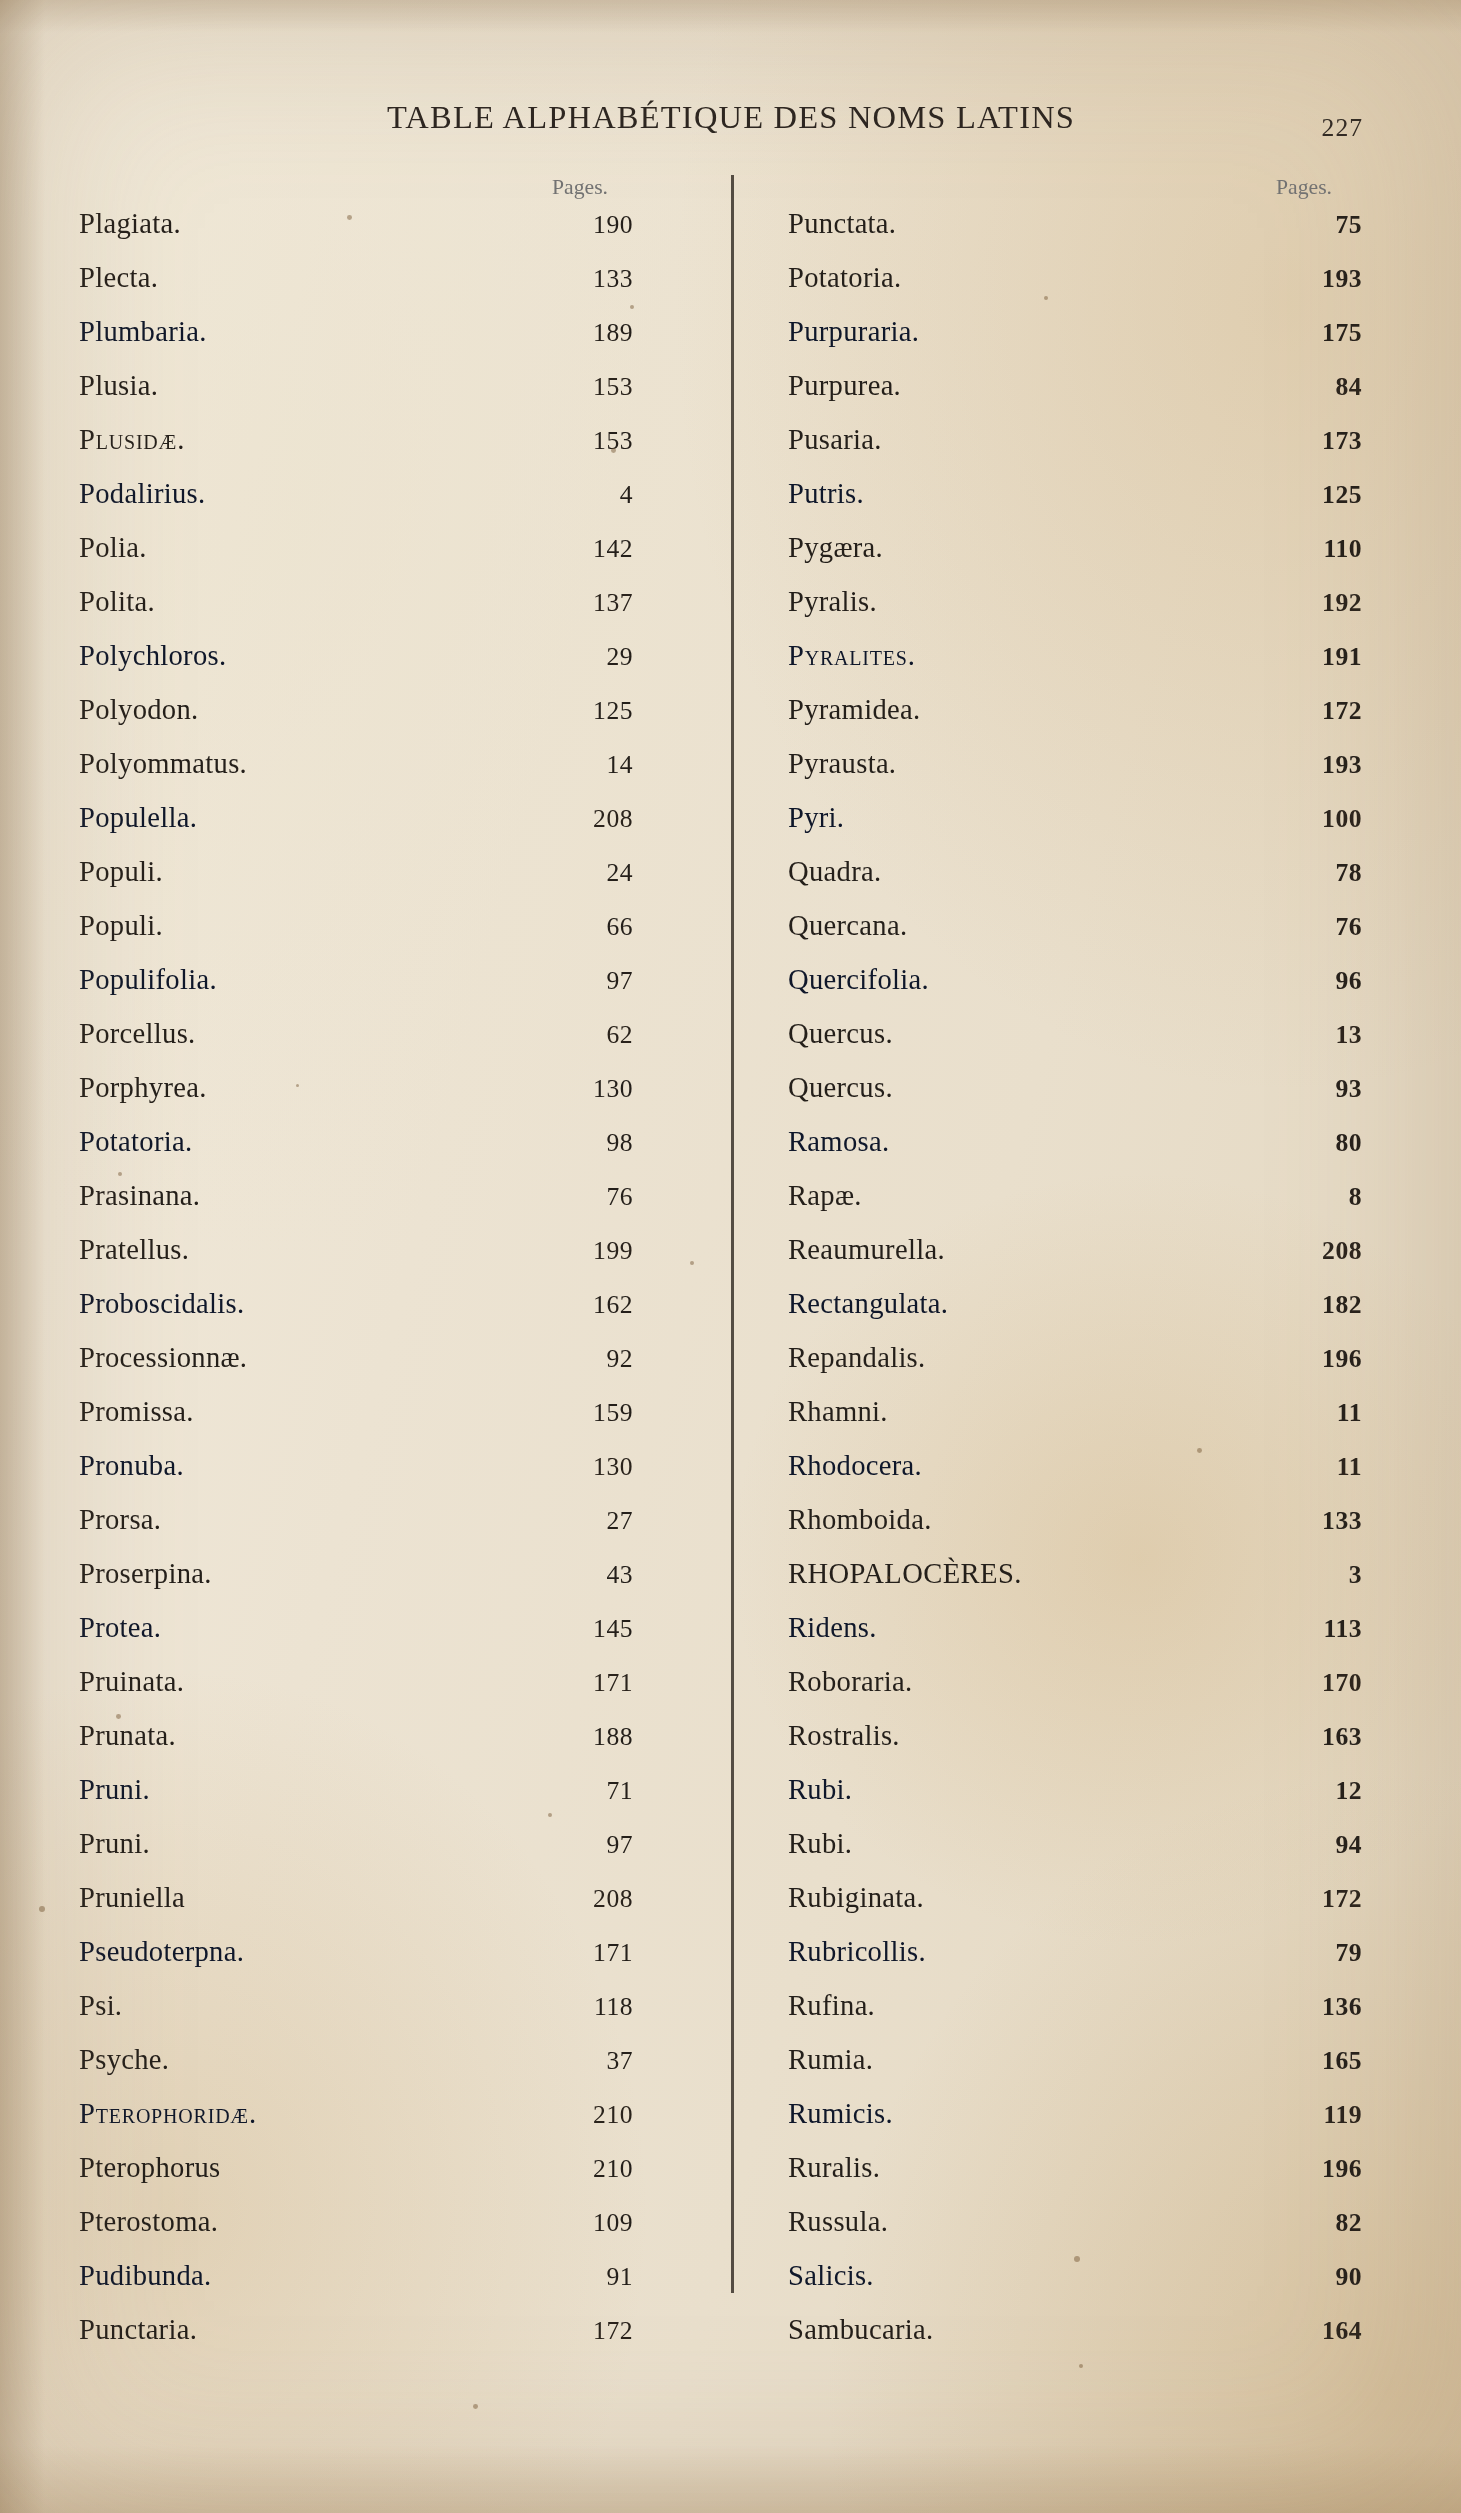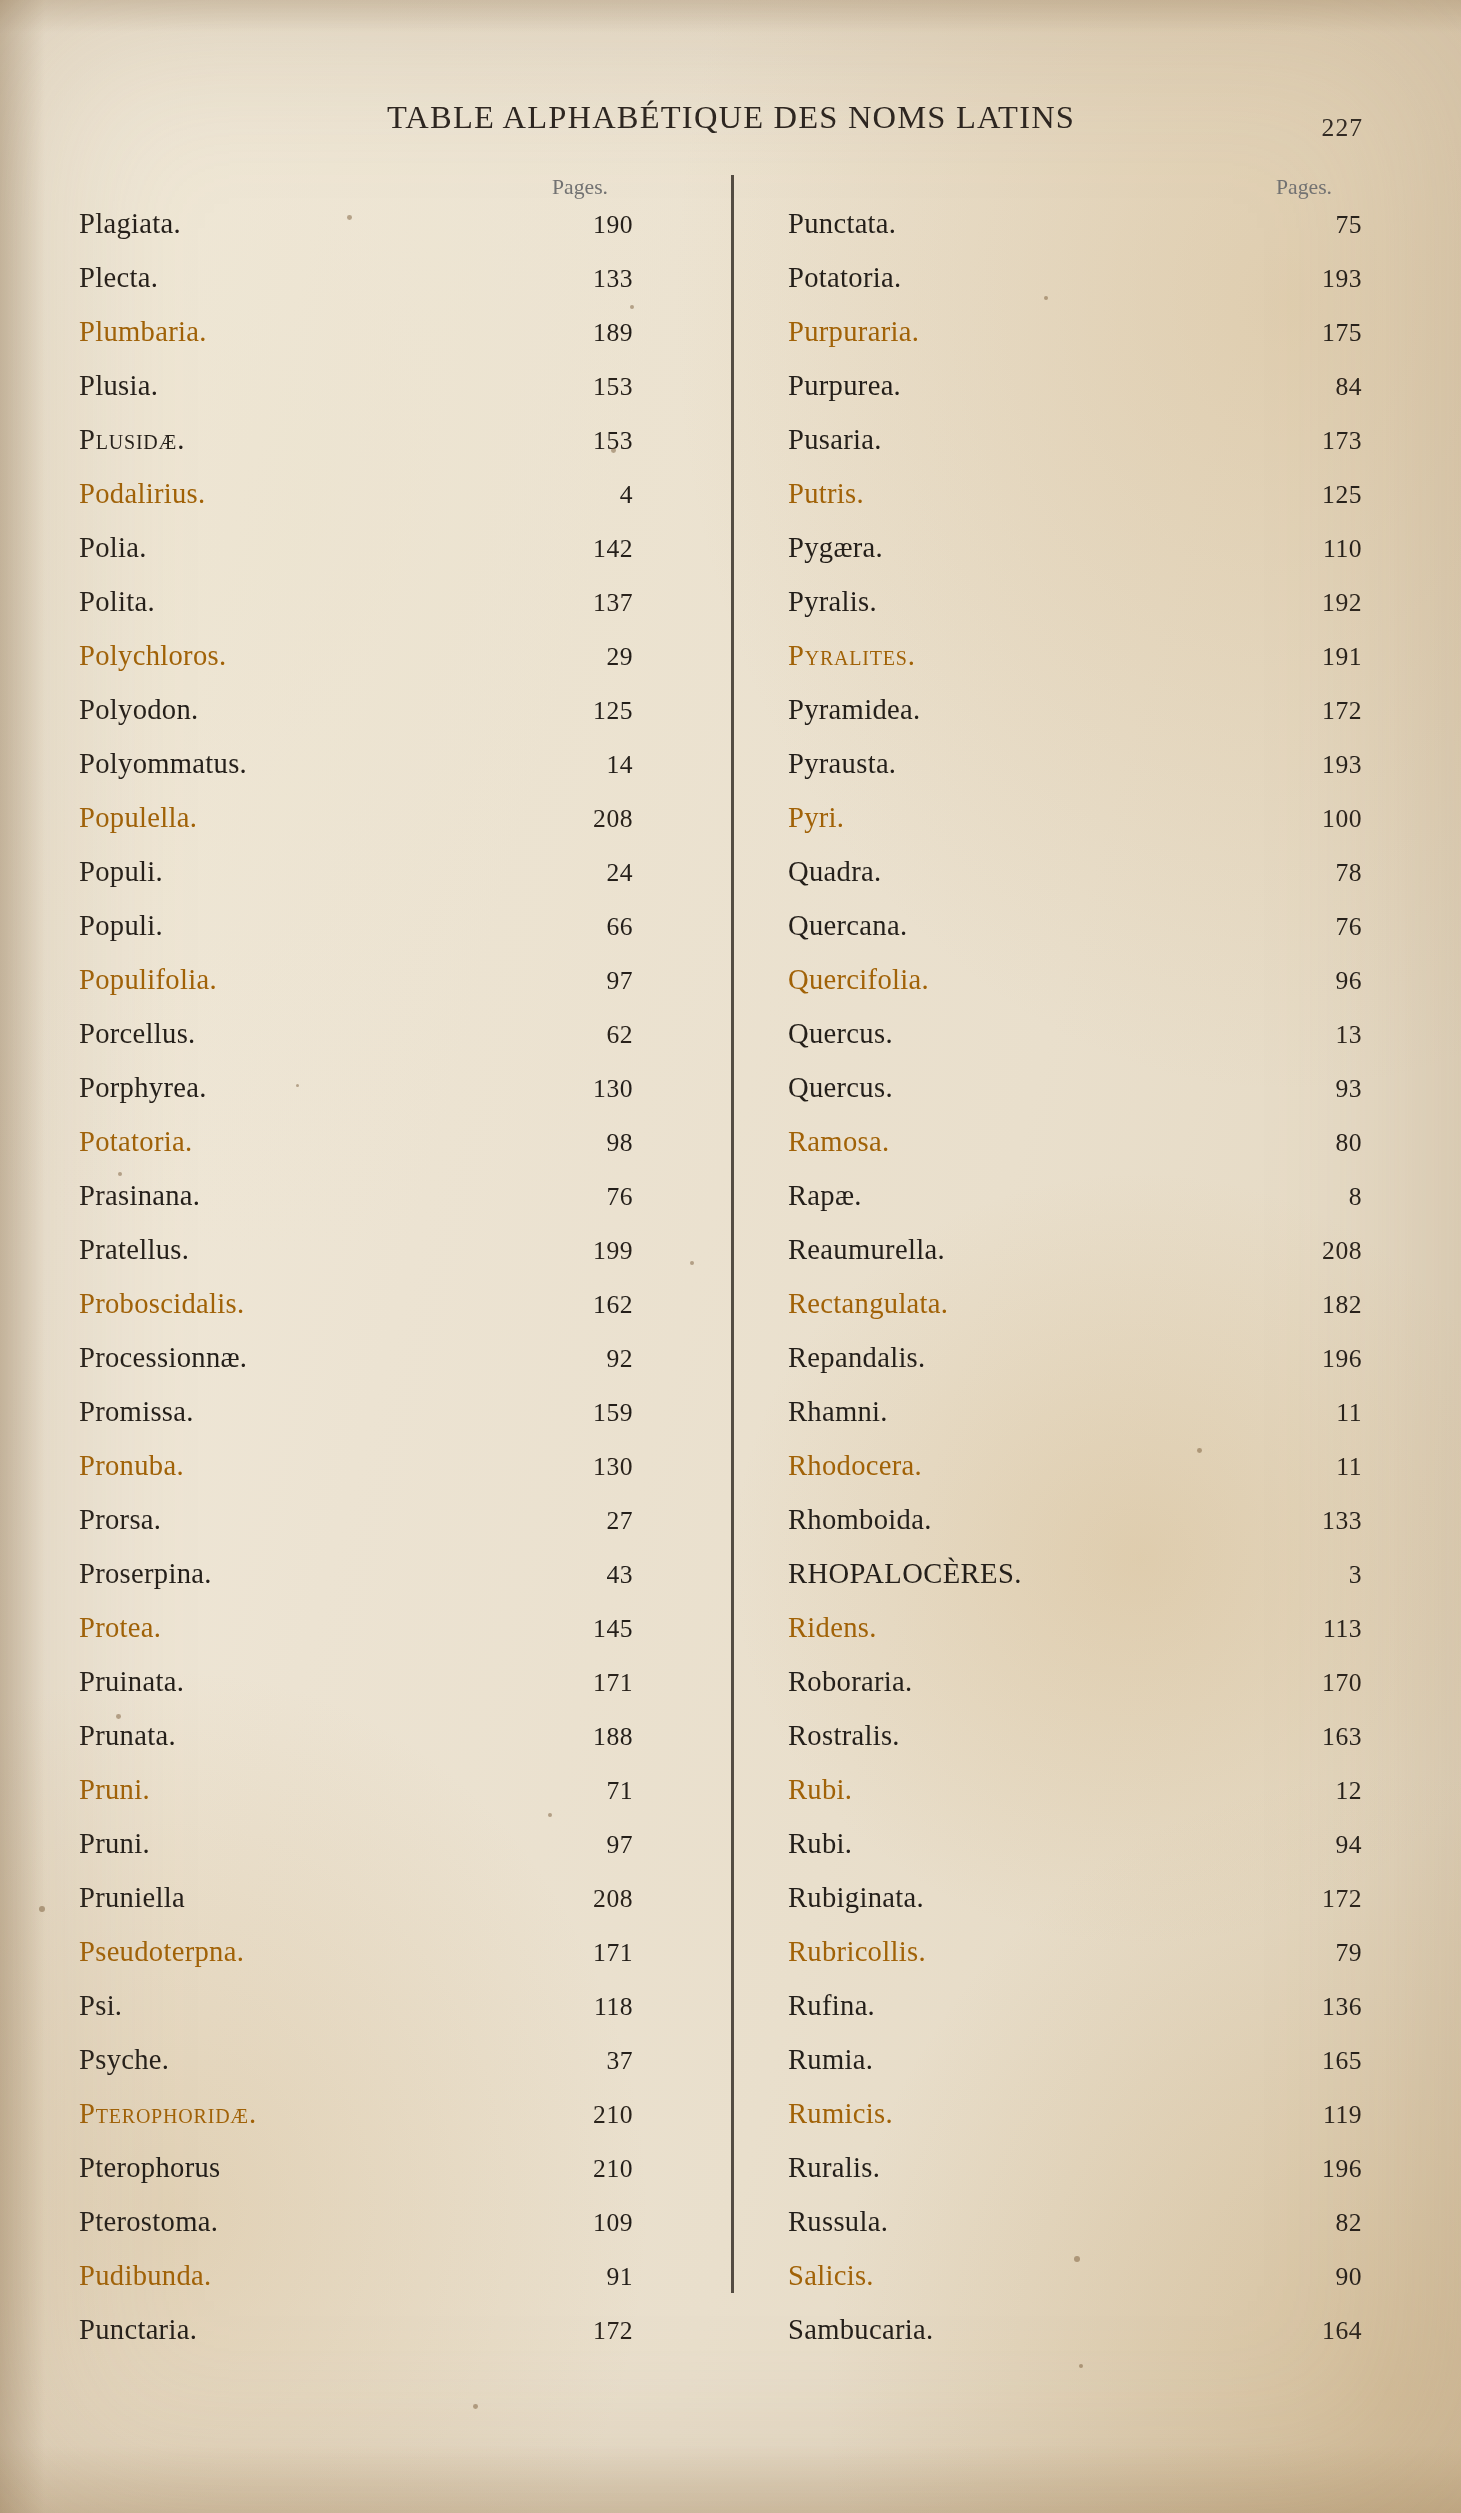--- a/index.html
+++ b/index.html
@@ -146,24 +146,24 @@
   .entry.italic .name {
   }
   .entry.smallcaps .name {
     font-variant: small-caps;
     letter-spacing: 0.8px;
   }
   .entry.caps .name {
     letter-spacing: 0.4px;
   }
   .column.left .entry .num  { margin-right: 57px; }
-  .column.right .entry .num { margin-right: 37px; }
+  .column.right .entry .num { margin-right: 37px; font-weight: bold; }
 
   
-  .entry:nth-child(3n) .name { color: #a16207; }
+  .entry:nth-child(3n) .name { color: #0f172a; }
   .entry:nth-child(4n) .num  { color: #2a231c; }
 </style>
 </head>
 <body>
 
 <div class="page"></div>
 <div class="edge-left"></div>
 <div class="edge-top"></div>
 <div class="edge-bottom"></div>
 

